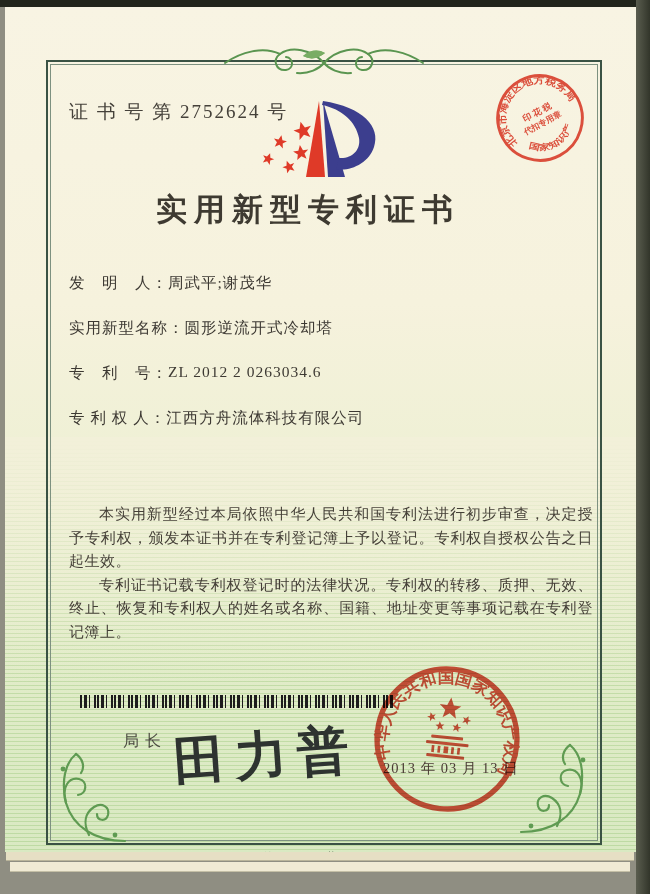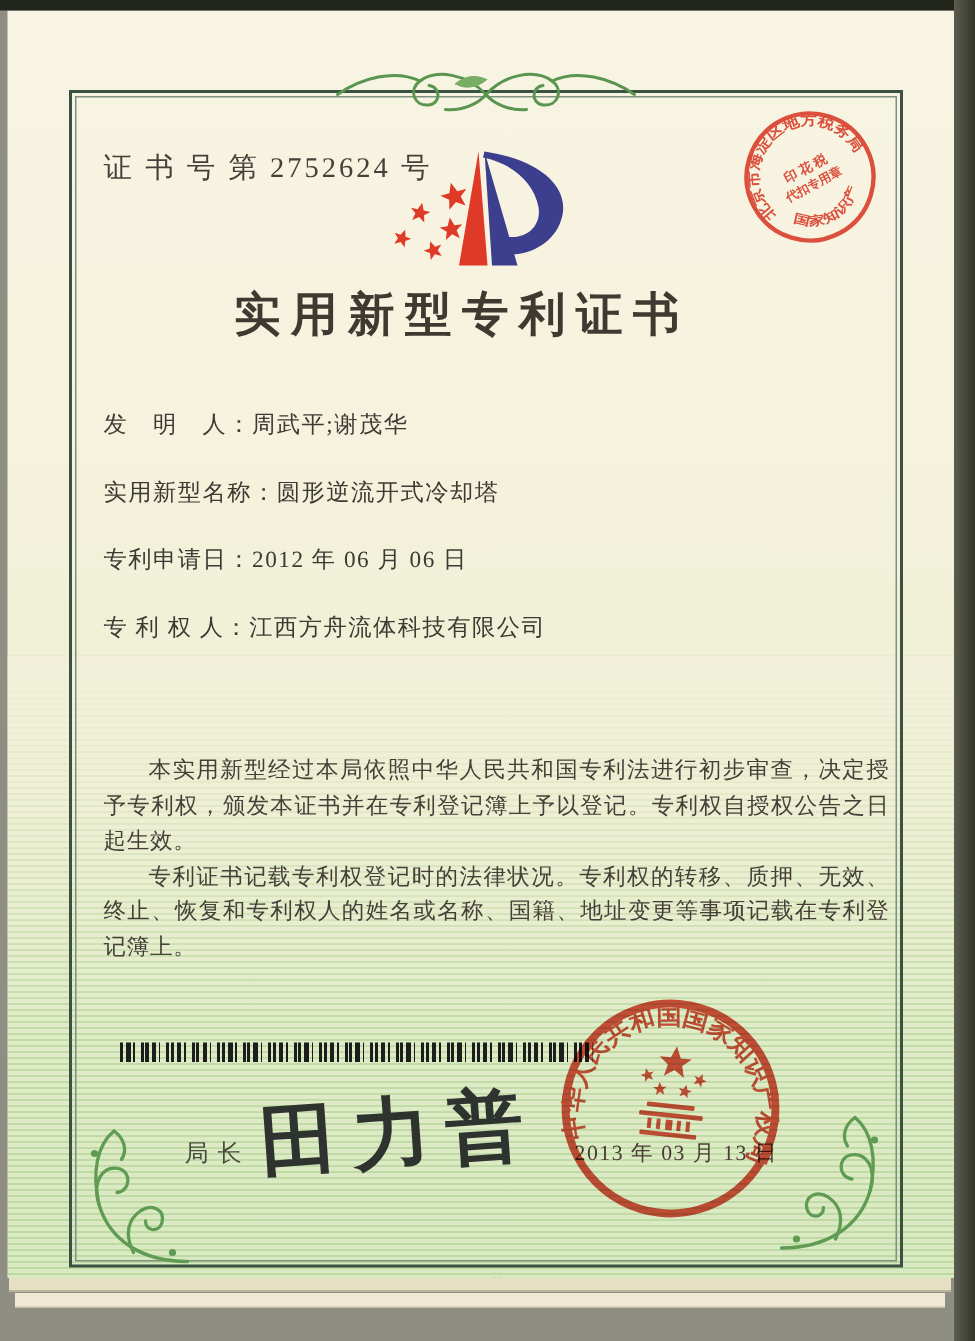--- a/index.html
+++ b/index.html
@@ -68,21 +68,21 @@
 
   .barcode {
     position:absolute; left:75px; top:688px; width:315px; height:13px;
     background:repeating-linear-gradient(90deg,
       #1d1d1d 0 2px, transparent 2px 4px,
       #1d1d1d 4px 7px, transparent 7px 9px,
       #1d1d1d 9px 10px, transparent 10px 14px,
       #1d1d1d 14px 16px, transparent 16px 17px);
   }
 
-  .director { position:absolute; left:118px; top:752px; font-size:16px; letter-spacing:6px; color:#4a4a40; }
+  .director { position:absolute; left:118px; top:724px; font-size:16px; letter-spacing:6px; color:#4a4a40; }
   .signature {
     position:absolute; left:168px; top:714px;
     font-size:52px; font-weight:bold; color:#2e3330;
     transform:rotate(-4deg); letter-spacing:10px;
     font-family:"DejaVu Serif","Liberation Serif",serif;
   }
 
   .issue-date {
     position:absolute; left:378px; top:752px; width:180px;
     font-size:14.5px; letter-spacing:1px; color:#4a3c34; z-index:1;
@@ -175,22 +175,22 @@
   <div class="fields">
     <div class="field-row">
       <span class="field-label">发　明　人：</span>
       <span class="field-value">周武平;谢茂华</span>
     </div>
     <div class="field-row">
       <span class="field-label">实用新型名称：</span>
       <span class="field-value">圆形逆流开式冷却塔</span>
     </div>
     <div class="field-row">
-      <span class="field-label">专利申请日：</span>
-      <span class="field-value">2012 年 06 月 06 日</span>
+      <span class="field-label">专　利　号：</span>
+      <span class="field-value">ZL 2012 2 0263034.6</span>
     </div>
     <div class="field-row">
       <span class="field-label">专 利 权 人：</span>
       <span class="field-value">江西方舟流体科技有限公司</span>
     </div>
   </div>
 
   <div class="paragraphs">
     <p>本实用新型经过本局依照中华人民共和国专利法进行初步审查，决定授予专利权，颁发本证书并在专利登记簿上予以登记。专利权自授权公告之日起生效。</p>
     <p>专利证书记载专利权登记时的法律状况。专利权的转移、质押、无效、终止、恢复和专利权人的姓名或名称、国籍、地址变更等事项记载在专利登记簿上。</p>

